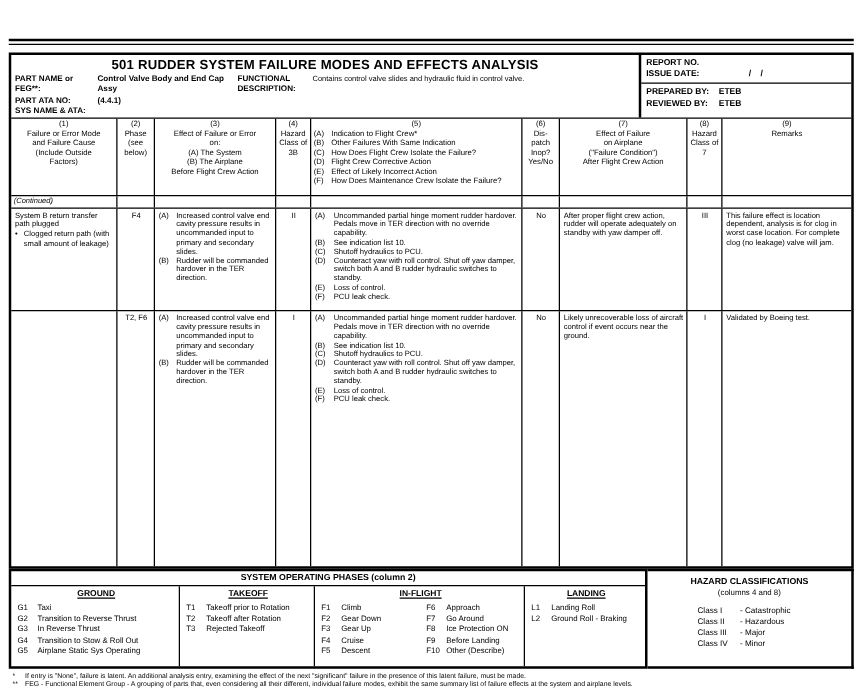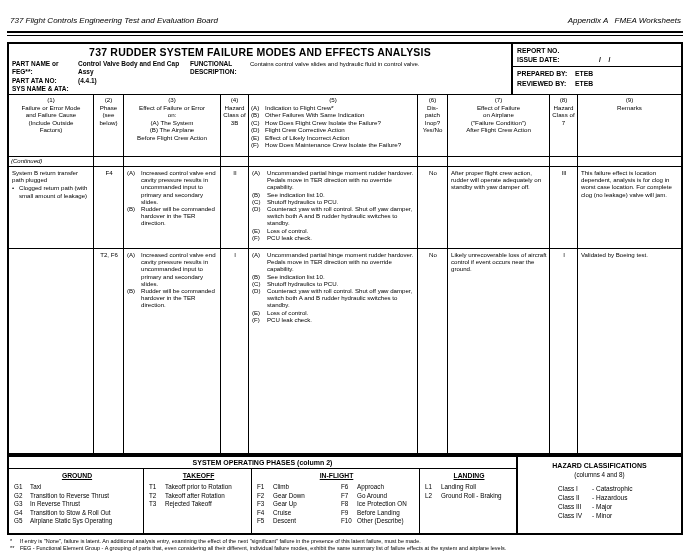--- a/index.html
+++ b/index.html
@@ -87,31 +87,27 @@
   
   .footnotes { position: absolute; top: 538px; left: 10px; width: 672px;
     font-size: 5.5px; line-height: 1.35; }
   .footnotes .li-tag { width: 10px; }
 </style>
 </head>
 <body>
 
 <div class="page">
 
-  <div class="pagehead">
-    <span>737 Flight Controls Engineering Test and Evaluation Board</span>
-    <span>Appendix A   FMEA Worksheets</span>
-  </div>
   <div class="double-rule"></div>
 
   <div class="fmea">
 
     <div class="tblock">
       <div class="tleft">
-        <div class="ttitle">737 RUDDER SYSTEM FAILURE MODES AND EFFECTS ANALYSIS</div>
+        <div class="ttitle">501 RUDDER SYSTEM FAILURE MODES AND EFFECTS ANALYSIS</div>
         <div class="partinfo">
           <div class="plabels">
             <span>PART NAME or FEG**:</span>
             <span>Control Valve Body and End Cap Assy</span>
             <span>PART ATA NO:</span>
             <span>(4.4.1)</span>
             <span>SYS NAME &amp; ATA:</span>
             <span></span>
           </div>
           <div class="funclabel pre">FUNCTIONAL

